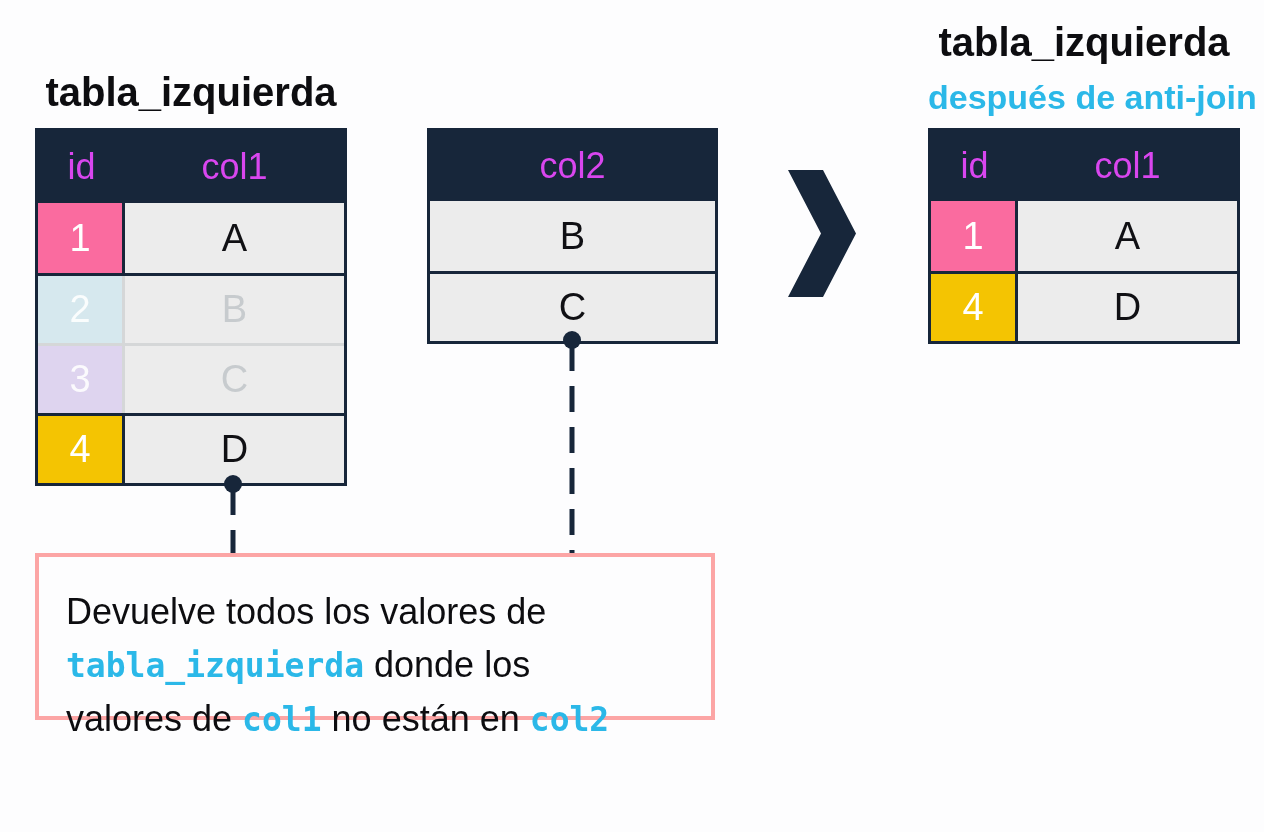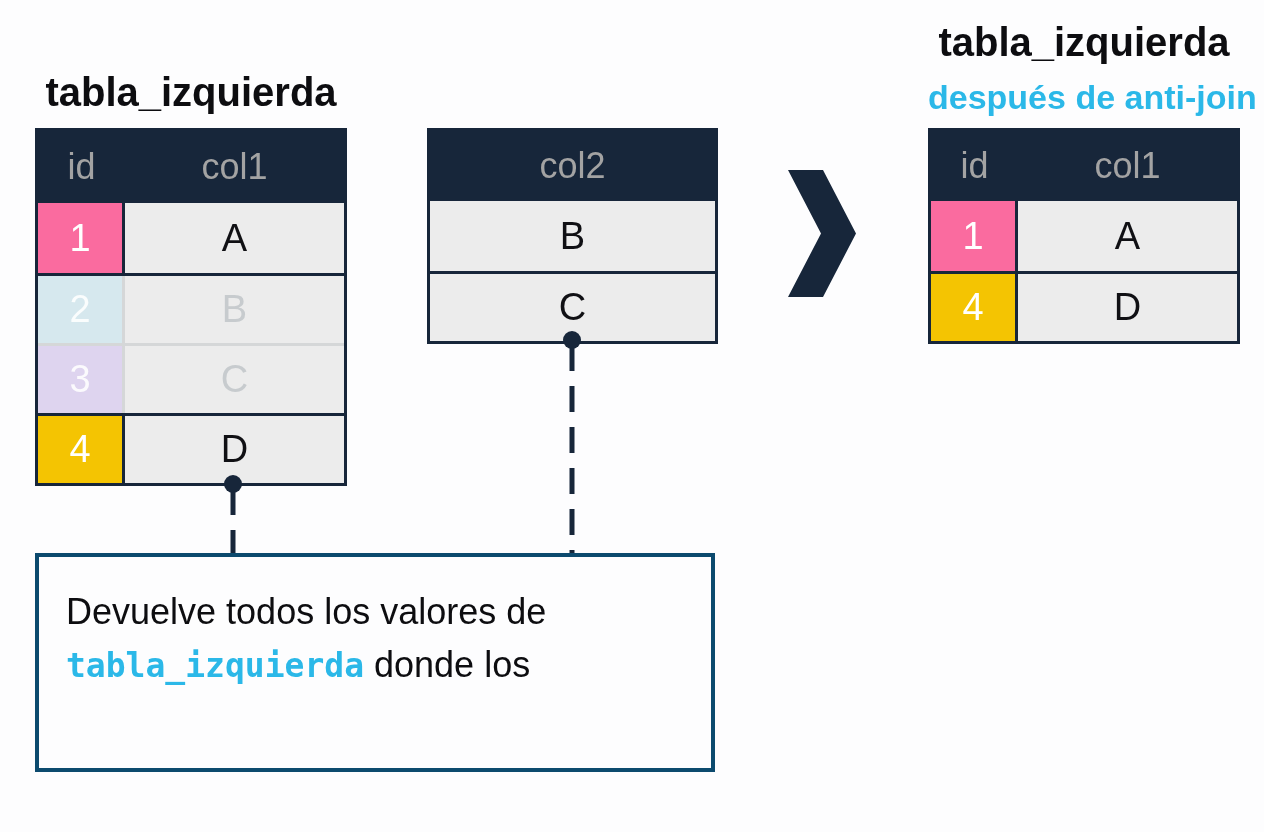--- a/index.html
+++ b/index.html
@@ -13,39 +13,39 @@
     color:#0d0d10; letter-spacing:0px; white-space:nowrap;
   }
   .subtitle {
     position:absolute; text-align:center; font-size:34px; font-weight:700;
     color:#2bb8e8; white-space:nowrap;
   }
   .tbl { position:absolute; border:3px solid #17263a; box-sizing:border-box; background:#ececec; }
   .thead { display:flex; background:#17263a; }
   .th {
     display:flex; align-items:center; justify-content:center;
-    color:#a3a3a3; font-size:36px; font-weight:500;
+    color:#d946ef; font-size:36px; font-weight:500;
   }
   .trow { display:flex; box-sizing:border-box; }
   .cell {
     display:flex; align-items:center; justify-content:center;
     font-size:38px; color:#101014; box-sizing:border-box;
   }
   .id-cell { width:87px; flex:none; }
   .data-cell { flex:1; background:#ececec; }
   .strong-div { border-right:3px solid #17263a; width:87px; }
   .light-div  { border-right:3px solid #d5d7d8; width:87px; }
   .bt-strong { border-top:3px solid #17263a; }
   .bt-light  { border-top:3px solid #d5d7d8; }
   .id-num { color:#ffffff; font-weight:500; }
   .faded-num { color:rgba(255,255,255,0.88); }
   .faded-letter { color:#c7cbce; }
   .note-box {
-    position:absolute; left:35px; top:553px; width:680px; height:219px;
-    background:#fdfdfe; border:4px solid #0c4a6e; box-sizing:border-box;
+    position:absolute; left:35px; top:553px; width:680px; height:167px;
+    background:#fdfdfe; border:4px solid #fca5a5; box-sizing:border-box;
     padding:28px 0 0 27px; font-size:36px; color:#0d0d10; line-height:53px;
   }
   .code {
     font-family:"DejaVu Sans Mono", monospace; font-weight:700;
     color:#2bb8e8; font-size:33px;
   }
   svg.overlay { position:absolute; left:0; top:0; pointer-events:none; }
 </style>
 </head>
 <body>
@@ -114,15 +114,18 @@
     <polygon points="788,170 823,170 856,233.5 823,297 788,297 821,233.5" fill="#17263a"></polygon>
   </svg>
 
   <div class="note-box">
     <div>
       <span>Devuelve todos los valores de</span>
     </div>
     <div>
       <span class="code" style="color: rgb(43, 184, 232);">tabla_izquierda</span><span> donde los</span>
     </div>
+    <div>
+      <span>valores de </span><span class="code" style="color: rgb(43, 184, 232);">col1</span><span> no están en </span><span class="code" style="color: rgb(43, 184, 232);">col2</span>
+    </div>
   </div>
 
 </div>
 
 </body></html>

